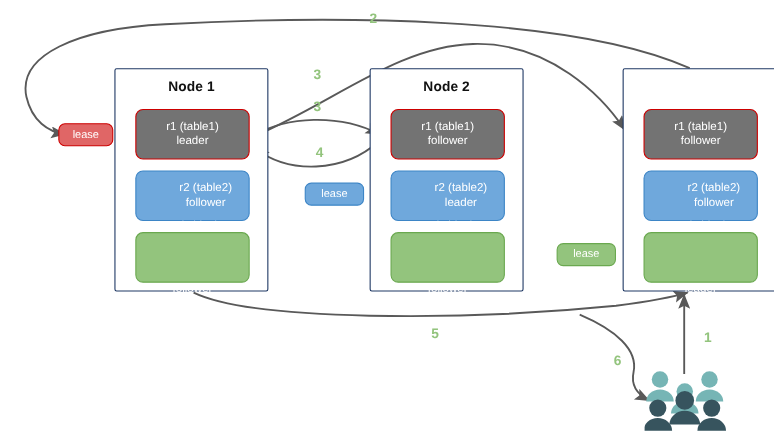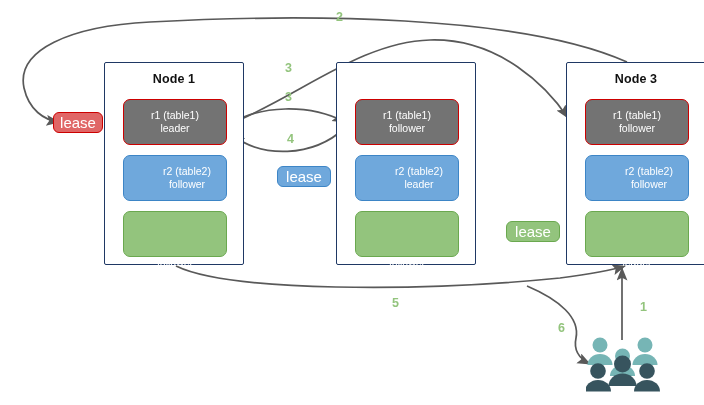--- a/index.html
+++ b/index.html
@@ -65,21 +65,21 @@
   .rep-green { background: #93c47d; border: 1.6px solid #6aa84f; gap: 44px; }
 
   .lease {
     position: absolute;
     border-radius: 6px;
     box-sizing: border-box;
     display: flex;
     align-items: center;
     justify-content: center;
     color: #ffffff;
-    font-size: 15px;
+    font-size: 10px;
     height: 21px;
   }
   .lease-red   { background: #e06666; border: 1.6px solid #cc0000; }
   .lease-blue  { background: #6fa8dc; border: 1.6px solid #3d85c6; }
   .lease-green { background: #93c47d; border: 1.6px solid #6aa84f; }
 
   .step-label {
     position: absolute;
     color: #93c47d;
     font-size: 12.5px;
@@ -131,36 +131,36 @@
       <span class="l1">r2 (table2)</span>
       <span class="l2">follower</span>
     </div>
     <div class="replica rep-green" style="top:148px;">
       <span class="l1">r3 (table3)</span>
       <span class="l2">follower</span>
     </div>
   </div>
 
   <div class="node-box" style="left:336px; top:62px; width:140px; height:203px;">
+    <div class="node-title">Node 2</div>
     <div class="replica rep-red" style="top:36px;">
       <span class="l1">r1 (table1)</span>
       <span class="l2">follower</span>
     </div>
     <div class="replica rep-blue" style="top:92px;">
       <span class="l1">r2 (table2)</span>
       <span class="l2">leader</span>
     </div>
     <div class="replica rep-green" style="top:148px;">
       <span class="l1">r3 (table3)</span>
       <span class="l2">follower</span>
     </div>
   </div>
 
   <div class="node-box" style="left:566px; top:62px; width:140px; height:203px;">
-    <div class="node-title">Node 3</div>
     <div class="replica rep-red" style="top:36px;">
       <span class="l1">r1 (table1)</span>
       <span class="l2">follower</span>
     </div>
     <div class="replica rep-blue" style="top:92px;">
       <span class="l1">r2 (table2)</span>
       <span class="l2">follower</span>
     </div>
     <div class="replica rep-green" style="top:148px;">
       <span class="l1">r3 (table3)</span>

